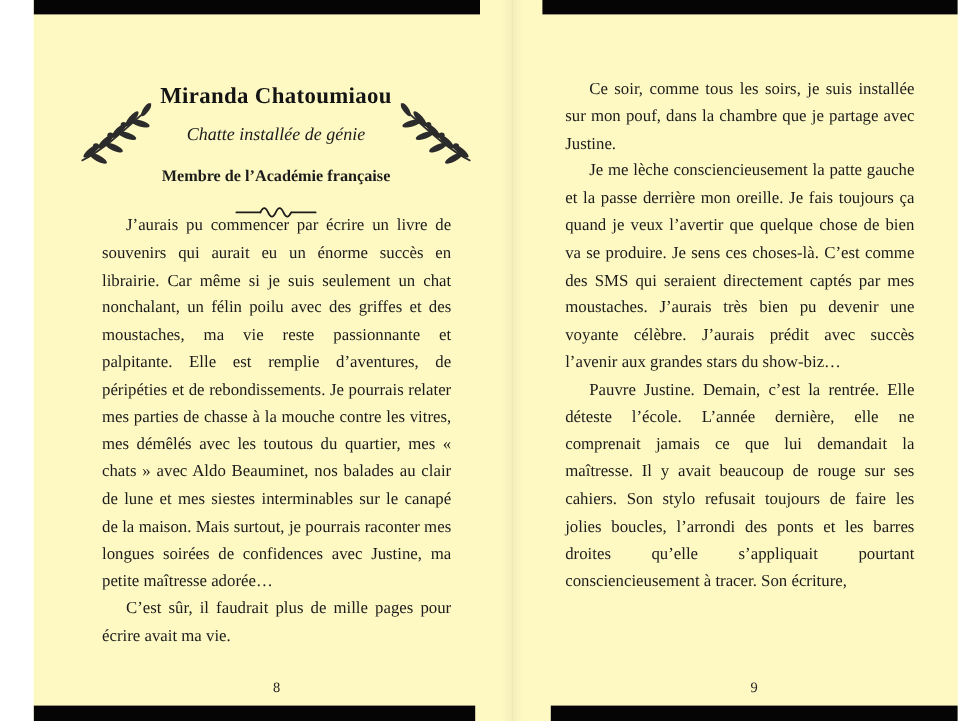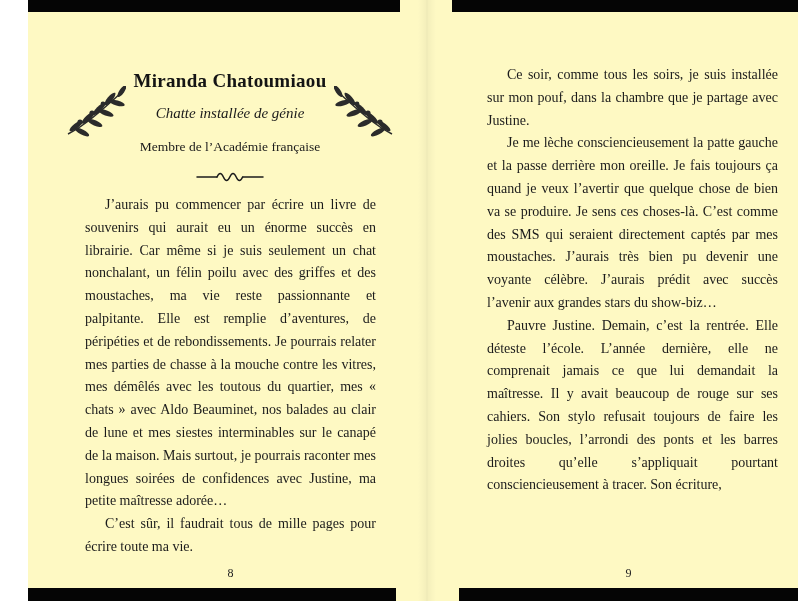--- a/index.html
+++ b/index.html
@@ -51,33 +51,33 @@
     letter-spacing: 0.3px;
     color: #141414;
   }
   .subtitle {
     margin-top: 13px;
     font-style: italic;
     font-size: 15px;
   }
   .affiliation {
     margin-top: 17px;
-    font-weight: 400;
+    font-weight: 700;
     font-size: 13.5px;
   }
   .divider { margin-top: 15px; line-height: 0; }
 
   .branch { position: absolute; top: 16px; line-height: 0; }
   .branch-left  { left: -16px; }
   .branch-right { right: -16px; transform: scaleX(-1); }
 
   
   .body-text { position: absolute; }
-  .body-left  { left: 57px; top: 194px; width: 291px; }
-  .body-right { left: 60px; top: 64px;  width: 291px; }
+  .body-left  { left: 57px; top: 178px; width: 291px; }
+  .body-right { left: 44px; top: 64px;  width: 291px; }
   .body-text p {
     margin: 0;
     font-size: 14px;
     line-height: 22.8px;
     text-indent: 20px;
     text-align: justify;
     hyphens: auto;
     -webkit-hyphens: auto;
     color: #1b1b1b;
   }
@@ -156,21 +156,21 @@
             <path d="M3 7 H23"></path>
             <path d="M23 7 q3.2 -7 6.4 0 q3.2 7 6.4 0 q3.2 -7 6.4 0 q3.2 7 6.4 0"></path>
             <path d="M49 7 H69"></path>
           </g>
         </svg>
       </div>
     </header>
 
     <div class="body-text body-left">
       <p>J’aurais pu commencer par écrire un livre de souvenirs qui aurait eu un énorme succès en librairie. Car même si je suis seulement un chat nonchalant, un félin poilu avec des griffes et des moustaches, ma vie reste passionnante et palpitante. Elle est remplie d’aventures, de péripéties et de rebondissements. Je pourrais relater mes parties de chasse à la mouche contre les vitres, mes démêlés avec les toutous du quartier, mes « chats » avec Aldo Beauminet, nos balades au clair de lune et mes siestes interminables sur le canapé de la maison. Mais surtout, je pourrais raconter mes longues soirées de confidences avec Justine, ma petite maîtresse adorée…</p>
-      <p>C’est sûr, il faudrait tous de mille pages pour écrire toute ma vie.</p>
+      <p>C’est sûr, il faudrait plus de mille pages pour écrire avait ma vie.</p>
     </div>
 
     <div class="pagenum pn-left">8</div>
   </section>
 
   <section class="page page-right">
     <div class="body-text body-right">
       <p>Ce soir, comme tous les soirs, je suis installée sur mon pouf, dans la chambre que je partage avec Justine.</p>
       <p>Je me lèche consciencieusement la patte gauche et la passe derrière mon oreille. Je fais toujours ça quand je veux l’avertir que quelque chose de bien va se produire. Je sens ces choses-là. C’est comme des SMS qui seraient directement captés par mes moustaches. J’aurais très bien pu devenir une voyante célèbre. J’aurais prédit avec succès l’avenir aux grandes stars du show-biz…</p>
       <p>Pauvre Justine. Demain, c’est la rentrée. Elle déteste l’école. L’année dernière, elle ne comprenait jamais ce que lui demandait la maîtresse. Il y avait beaucoup de rouge sur ses cahiers. Son stylo refusait toujours de faire les jolies boucles, l’arrondi des ponts et les barres droites qu’elle s’appliquait pourtant consciencieusement à tracer. Son écriture,</p>

